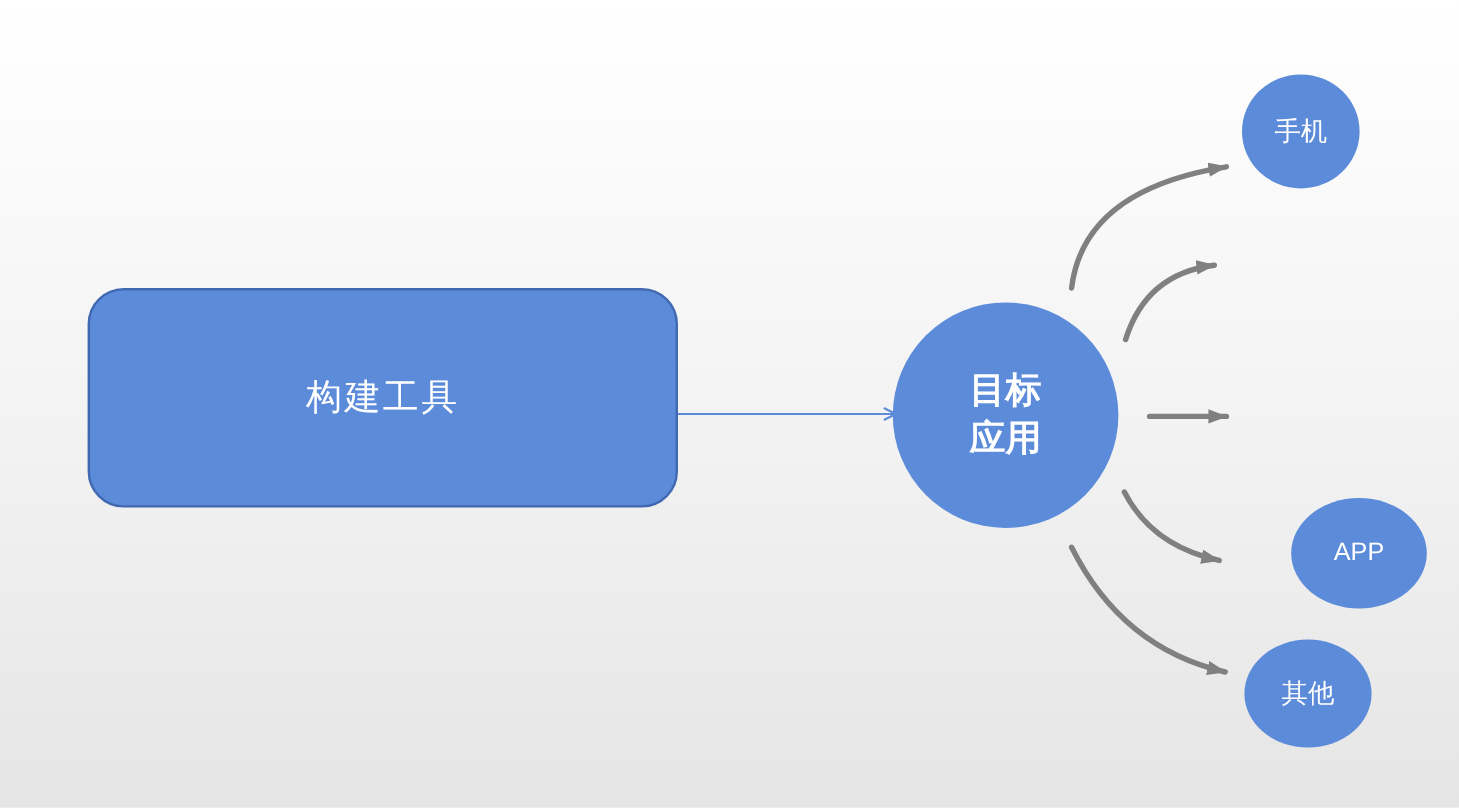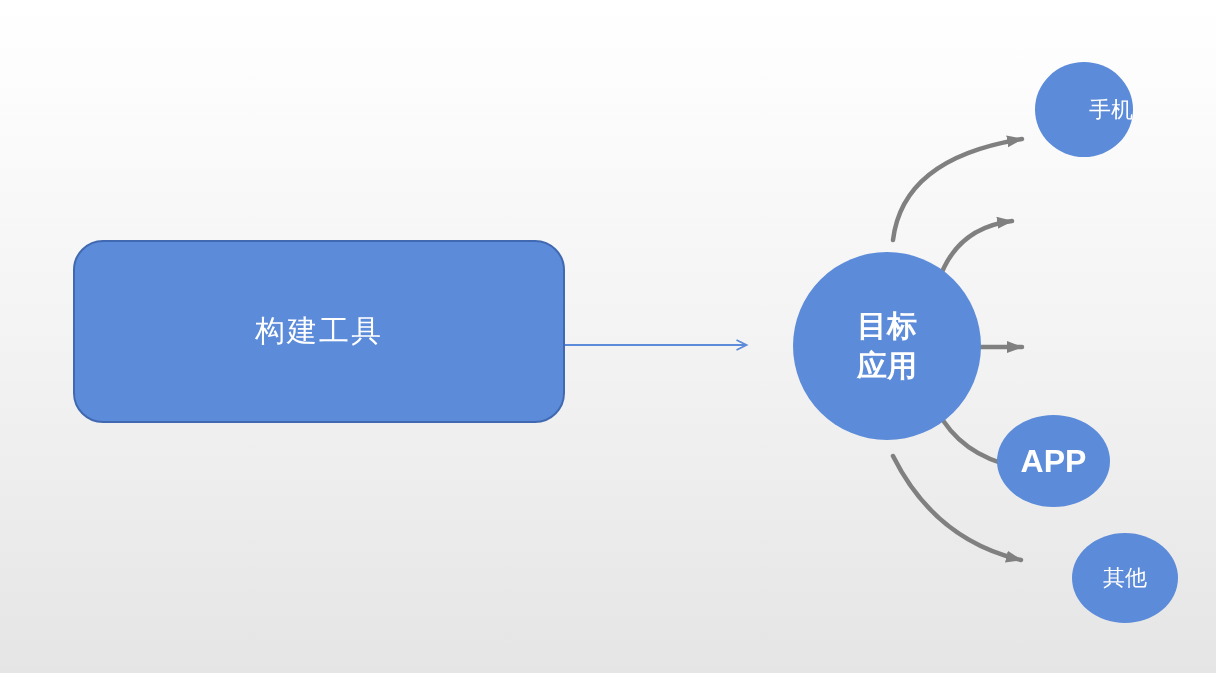--- a/index.html
+++ b/index.html
@@ -33,39 +33,39 @@
   .box-source {
     left: 73px; top: 240px;
     width: 492px; height: 183px;
     background: #5b8bd9;
     border: 2px solid #4169b2;
     border-radius: 30px;
     font-size: 30px;
     letter-spacing: 2px;
   }
   .node-center {
-    left: 793px; top: 252px;
+    left: 744px; top: 252px;
     width: 188px; height: 188px;
     background: #5b8bd9;
     border-radius: 50%;
     font-size: 30px;
     font-weight: bold;
     line-height: 40px;
     white-space: pre-line;
   }
   .node-target {
     background: #5b8bd9;
     border-radius: 50%;
     font-size: 22px;
   }
-  .t-phone   { left: 1035px; top: 62px;  width: 98px;  height: 95px; justify-content: flex-end; }
+  .t-phone   { left: 1035px; top: 62px;  width: 98px;  height: 95px; }
   .t-website { left: 1035px; top: 182px; width: 97px;  height: 90px; }
   .t-vr      { left: 1033px; top: 298px; width: 102px; height: 95px; font-size: 25px; }
-  .t-app     { left: 997px; top: 415px; width: 113px; height: 92px; font-size: 32px; font-weight: bold; }
-  .t-other   { left: 1072px; top: 533px; width: 106px; height: 90px; }
+  .t-app     { left: 1076px; top: 415px; width: 113px; height: 92px; font-size: 21px; }
+  .t-other   { left: 1037px; top: 533px; width: 106px; height: 90px; }
 </style>
 </head>
 <body>
 
 <div class="canvas">
 
   <svg class="edges" viewBox="0 0 1216 673">
     <defs>
       <marker id="grayHead" markerUnits="userSpaceOnUse" markerWidth="18" markerHeight="14" refX="15" refY="6" orient="auto">
         <path d="M0,0 L16,6 L0,12 Z" fill="#808080"></path>

